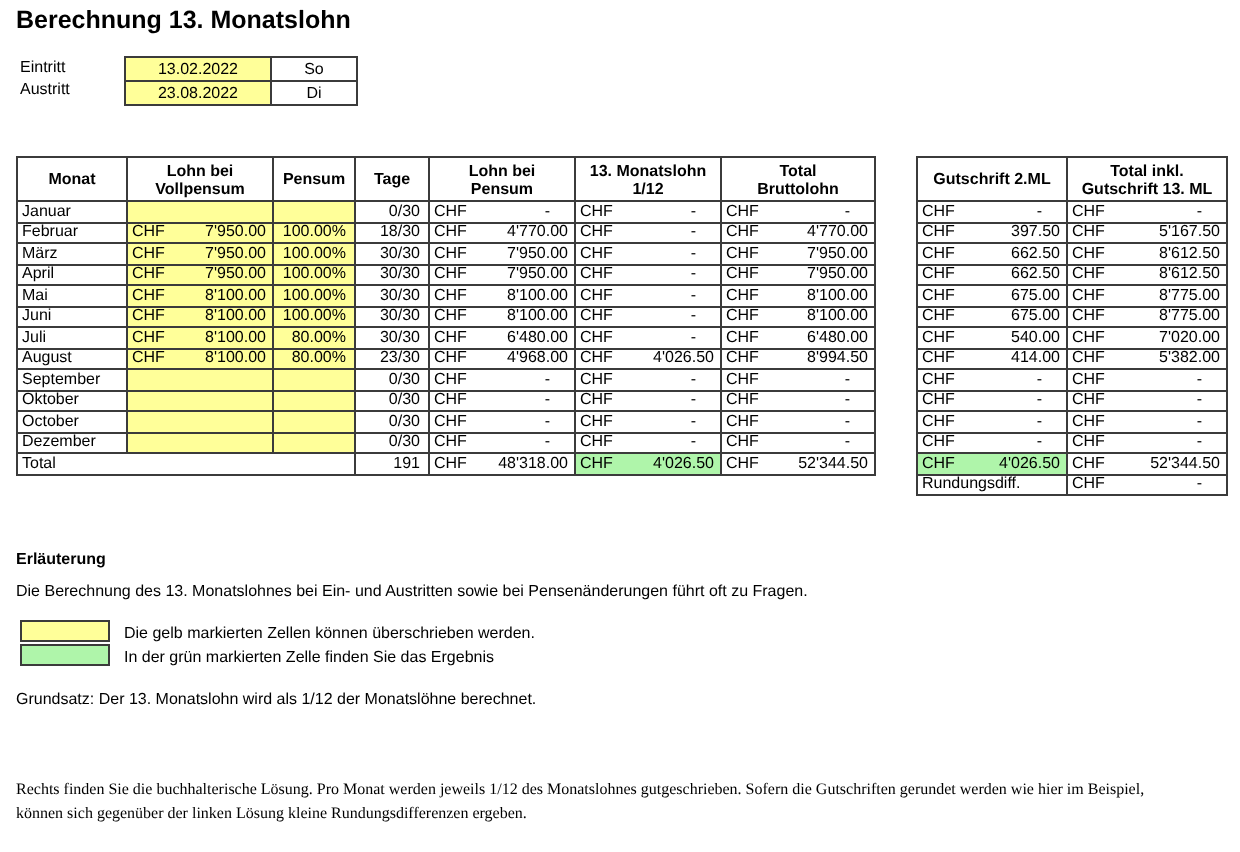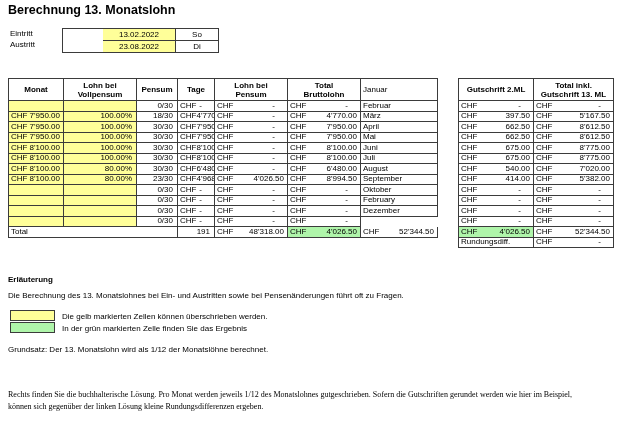--- a/index.html
+++ b/index.html
@@ -2,21 +2,21 @@
 <html style="--yellow: #FFFF99; --green: #AFF5AA; --border: #3b3b3b;"><head>
 <meta charset="utf-8">
 <style>
   html,body{margin:0;padding:0;background:#fff;}
   .canvas{position:relative;width:620px;height:426px;background:#fff;overflow:hidden;
           font-family:"Liberation Sans","DejaVu Sans",sans-serif;color:#000;}
   .title{position:absolute;left:8px;top:3px;font-size:12.5px;font-weight:bold;}
   
   .ee-label{position:absolute;left:10px;font-size:8px;line-height:11px;}
   .ee-box{position:absolute;left:62px;top:28px;border:1px solid var(--border);}
-  .ee-row{display:flex;height:11px;margin-left:40px;}
+  .ee-row{display:flex;height:11px;}
   .ee-row.first{border-bottom:1px solid var(--border);}
   .ee-date{width:72px;background:var(--yellow);border-right:1px solid var(--border);
            display:flex;align-items:center;justify-content:center;font-size:8px;}
   .ee-day{width:42px;display:flex;align-items:center;justify-content:center;font-size:8px;}
   
   .tbl{position:absolute;display:grid;border-top:1px solid var(--border);border-left:1px solid var(--border);background:#fff;}
   #main-table{left:8px;top:78px;grid-template-columns:55px 73px 41px 37px 73px 73px 77px;grid-template-rows:22px;grid-auto-rows:10.5px;}
   #credit-table{left:458px;top:78px;grid-template-columns:75px 80px;grid-template-rows:22px;grid-auto-rows:10.5px;}
   .c{border-right:1px solid var(--border);border-bottom:1px solid var(--border);
      display:flex;align-items:center;font-size:8px;line-height:1;white-space:nowrap;overflow:hidden;box-sizing:border-box;}
@@ -54,20 +54,22 @@
   </div>
 
   <div class="tbl" id="main-table">
       <div class="c head">Monat</div>
       <div class="c head">Lohn bei
 Vollpensum</div>
       <div class="c head">Pensum</div>
       <div class="c head">Tage</div>
       <div class="c head">Lohn bei
 Pensum</div>
+      <div class="c head">13. Monatslohn
+1/12</div>
       <div class="c head">Total
 Bruttolohn</div>
       <div class="c left">Januar</div>
       <div class="c money yellow"></div>
       <div class="c yellow right"></div>
       <div class="c right">0/30</div>
       <div class="c money ">
         <span class="cur">CHF</span>
         <span class="val dash">-</span>
       </div>
@@ -237,21 +239,21 @@
         <span class="val dash">-</span>
       </div>
       <div class="c money ">
         <span class="cur">CHF</span>
         <span class="val dash">-</span>
       </div>
       <div class="c money ">
         <span class="cur">CHF</span>
         <span class="val dash">-</span>
       </div>
-      <div class="c left">February</div>
+      <div class="c left">October</div>
       <div class="c money yellow"></div>
       <div class="c yellow right"></div>
       <div class="c right">0/30</div>
       <div class="c money ">
         <span class="cur">CHF</span>
         <span class="val dash">-</span>
       </div>
       <div class="c money ">
         <span class="cur">CHF</span>
         <span class="val dash">-</span>

